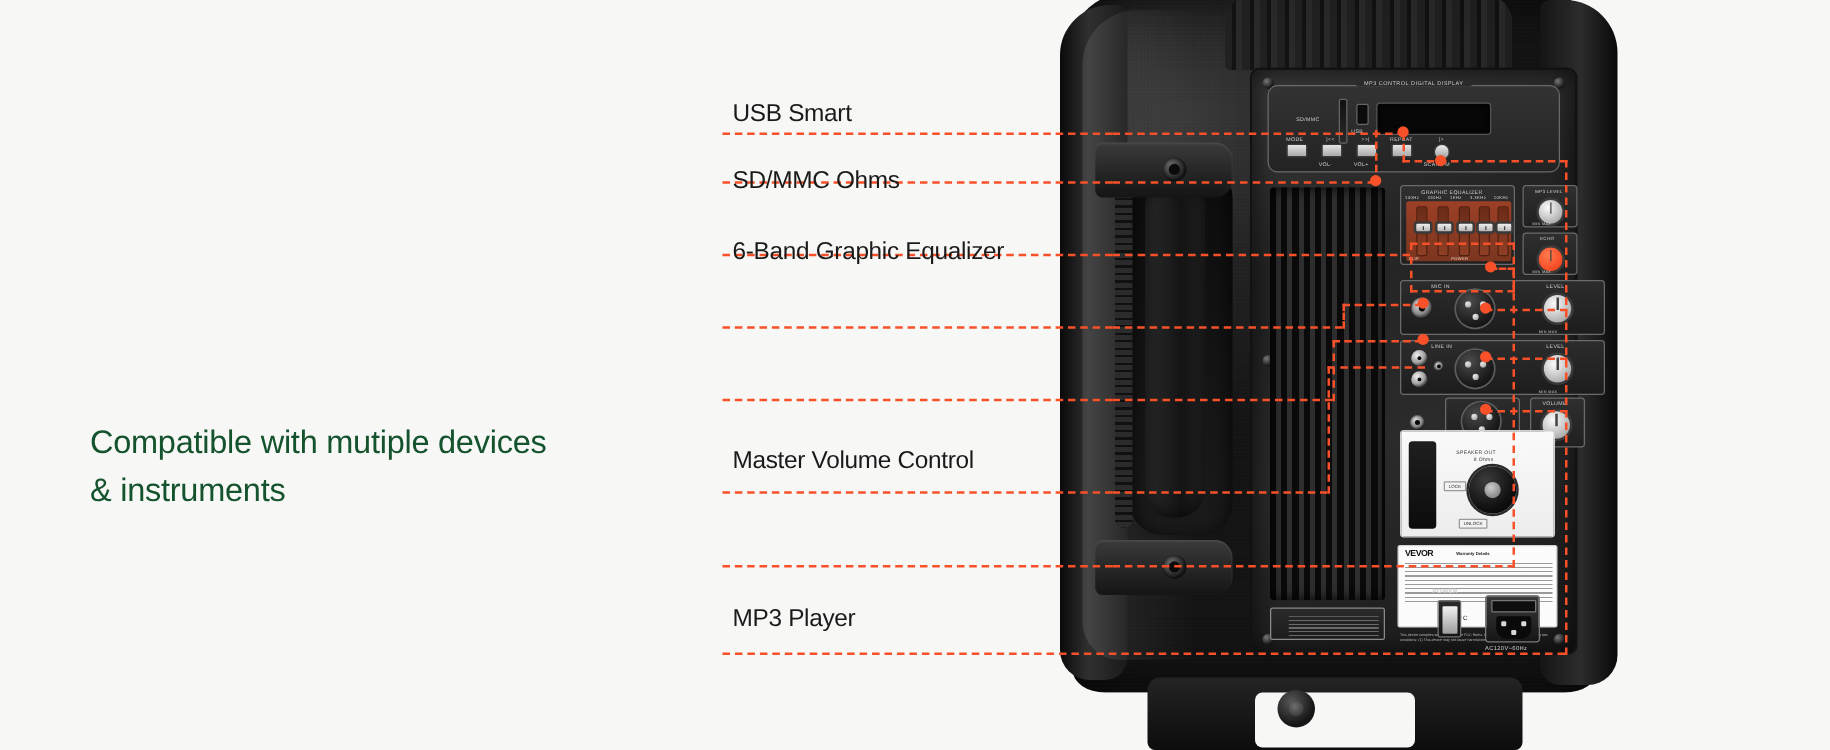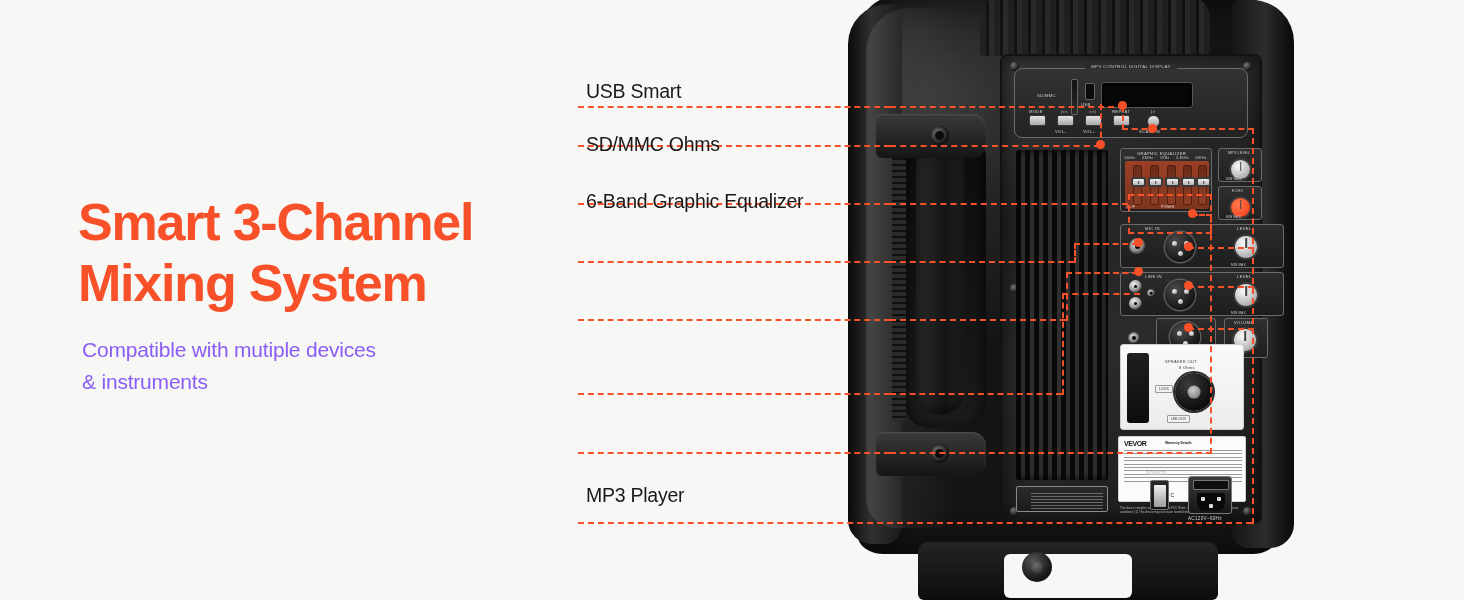--- a/index.html
+++ b/index.html
@@ -13,22 +13,22 @@
   #stage { position:absolute; inset:0; width:1464px; height:600px; }
 
   
   .headline {
     position:absolute; left:78px; top:192px;
     font-size:52px; font-weight:bold; line-height:1.18;
     letter-spacing:-1.2px; color:#f8512a;
     white-space:pre-line;
   }
   .subtitle {
-    position:absolute; left:82px; top:334px;
-    font-size:21px; line-height:1.5; color:#8b5cf6;
+    position:absolute; left:72px; top:334px;
+    font-size:26px; line-height:1.5; color:#14532d;
     letter-spacing:-0.2px; white-space:pre-line;
   }
 
   
   .callout-label {
     position:absolute; left:586px;
     font-size:19.5px; color:#1a1a1a; letter-spacing:-0.25px;
     white-space:nowrap;
   }
 
@@ -348,22 +348,20 @@
     content:""; position:absolute; left:50%; top:50%; width:40%; height:40%;
     transform:translate(-50%,-50%); border-radius:50%;
     background:radial-gradient(circle at 40% 35%,#6e6e6e,#2a2a2a);
   }
 </style>
 </head>
 <body>
 
 <div id="stage">
 
-  <div class="headline">Smart 3-Channel
-Mixing System</div>
   <div class="subtitle">Compatible with mutiple devices
 &amp; instruments</div>
 
   <div class="speaker-wrap">
     <div class="cab-body"></div>
     <div class="cab-top-ribs"></div>
     <div class="cab-left-edge"></div>
     <div class="cab-right-edge"></div>
     <div class="cab-gloss"></div>
 
@@ -586,15 +584,16 @@
   <div class="dot" style="left:1188px; top:209px;"></div>
   <div class="dot" style="left:1134px; top:238px;"></div>
   <div class="dot" style="left:1184px; top:242px;"></div>
   <div class="dot" style="left:1134px; top:267px;"></div>
   <div class="dot" style="left:1184px; top:281px;"></div>
   <div class="dot" style="left:1184px; top:323px;"></div>
 
   <div class="callout-label" style="top:80px;">USB Smart</div>
   <div class="callout-label" style="top:133px;">SD/MMC Ohms</div>
   <div class="callout-label" style="top:190px;">6-Band Graphic Equalizer</div>
+  <div class="callout-label" style="top:357px;">Master Volume Control</div>
   <div class="callout-label" style="top:484px;">MP3 Player</div>
 
 </div>
 
 </body></html>

